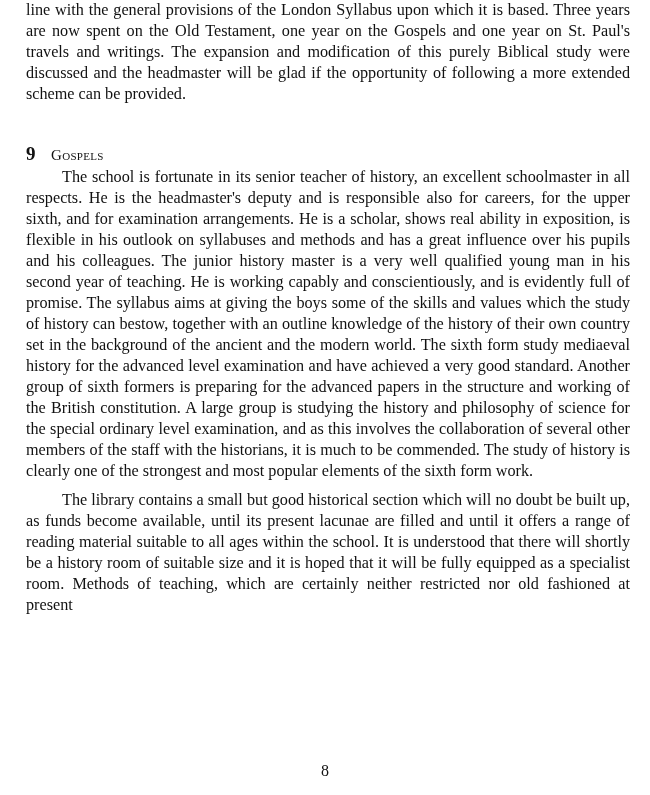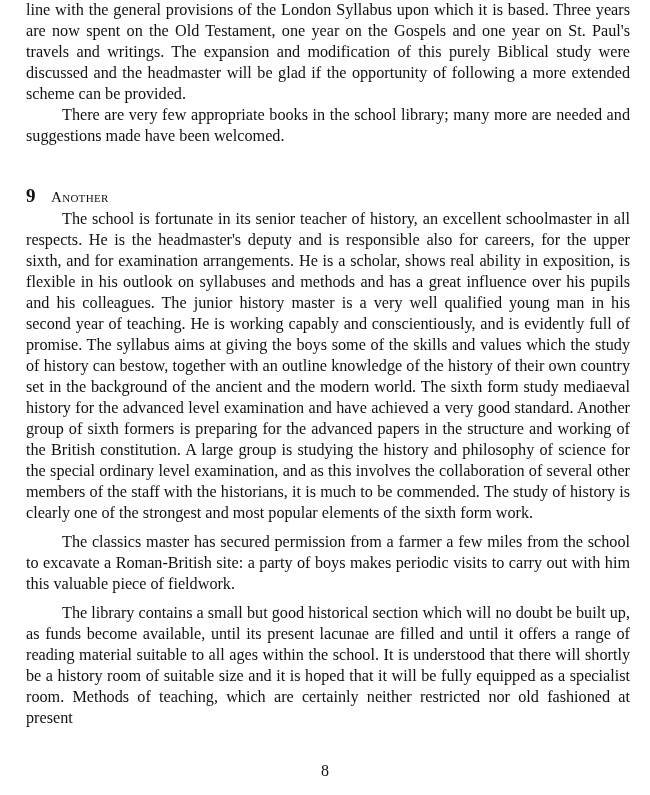--- a/index.html
+++ b/index.html
@@ -60,25 +60,23 @@
       top: 762px;
       text-align: center;
       font-size: 16px;
     }
   </style>
 </head>
 <body>
 
 <div class="page">
   <p>line with the general provisions of the London Syllabus upon which it is based. Three years are now spent on the Old Testament, one year on the Gospels and one year on St. Paul's travels and writings.  The expansion and modification of this purely Biblical study were discussed and the headmaster will be glad if the opportunity of following a more extended scheme can be provided.</p>
-  <p class="para">There are very few appropriate books in the school library; many more are needed and suggestions made have been welcomed.</p>
 
   <div class="section-heading">
     <span class="section-number">9</span>
-    <span class="section-title">Another</span>
+    <span class="section-title">Gospels</span>
   </div>
 
   <p class="para">The school is fortunate in its senior teacher of history, an excellent schoolmaster in all respects.  He is the headmaster's deputy and is responsible also for careers, for the upper sixth, and for examination arrangements.  He is a scholar, shows real ability in exposition, is flexible in his outlook on syllabuses and methods and has a great influence over his pupils and his colleagues. The junior history master is a very well qualified young man in his second year of teaching.  He is working capably and conscientiously, and is evidently full of promise.  The syllabus aims at giving the boys some of the skills and values which the study of history can bestow, together with an outline knowledge of the history of their own country set in the background of the ancient and the modern world.  The sixth form study mediaeval history for the advanced level examination and have achieved a very good standard.  Another group of sixth formers is preparing for the advanced papers in the structure and working of the British constitution.  A large group is studying the history and philosophy of science for the special ordinary level examination, and as this involves the collaboration of several other members of the staff with the historians, it is much to be commended.  The study of history is clearly one of the strongest and most popular elements of the sixth form work.</p>
-  <p class="para para-gap">The classics master has secured permission from a farmer a few miles from the school to excavate a Roman-British site:  a party of boys makes periodic visits to carry out with him this valuable piece of fieldwork.</p>
   <p class="para para-gap">The library contains a small but good historical section which will no doubt be built up, as funds become available, until its present lacunae are filled and until it offers a range of reading material suitable to all ages within the school. It is understood that there will shortly be a history room of suitable size and it is hoped that it will be fully equipped as a specialist room.  Methods of teaching, which are certainly neither restricted nor old fashioned at present</p>
 </div>
 
 <div class="page-number">8</div>
 
 </body></html>

